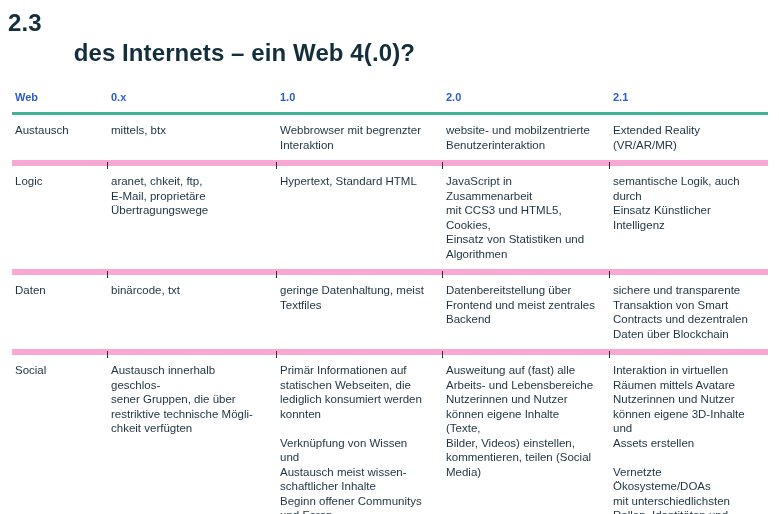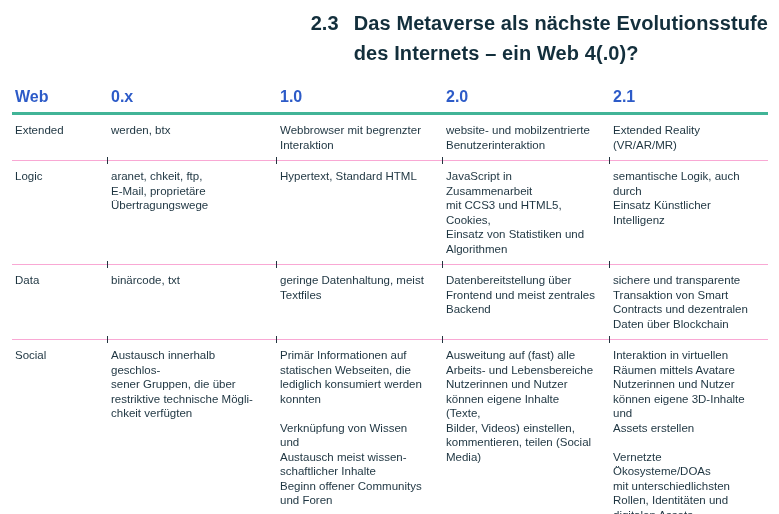--- a/index.html
+++ b/index.html
@@ -9,74 +9,73 @@
     color:#1d3440;
   }
   .page{
     box-sizing:border-box;
     width:779px;height:514px;
     padding:8px 11px 0 8px;
     position:relative;
   }
   .doc-title{
     display:flex;
-    gap:15px;
-    font-size:20px;
+    gap:32px;
+    font-size:24px;
     font-weight:bold;
     line-height:30px;
     color:#132f3c;
     letter-spacing:0.1px;
     margin:0 0 22px 0;
-    justify-content:flex-end;
   }
   table.evo{
     border-collapse:collapse;
     table-layout:fixed;
     width:756px;
     margin-left:4px;
   }
   thead th{
     text-align:left;
     vertical-align:bottom;
-    font-size:16px;
+    font-size:11px;
     font-weight:bold;
     color:#2d5bc8;
     padding:0 0 8px 3px;
     border-bottom:3px solid #41b497;
     line-height:14px;
   }
   tbody td{
     position:relative;
     vertical-align:top;
     font-size:11.5px;
     line-height:14.5px;
     padding:8px 14px 8px 3px;
     white-space:pre-line;
     color:#1d3440;
   }
   tbody td.rowlabel{padding-right:4px;}
-  tbody tr + tr td{border-top:1px solid #f9a8d4;}
+  tbody tr + tr td{border-top:6px solid #f9a8d4;}
   tbody tr.last td{border-bottom:1px solid #23343f;}
   
   tbody tr + tr td + td::before{
     content:"";position:absolute;left:-1px;top:-4px;width:1px;height:7px;background:#23343f;
   }
   tbody tr.last td + td::after{
     content:"";position:absolute;left:-1px;bottom:-4px;width:1px;height:7px;background:#23343f;
   }
 </style>
 </head>
 <body>
 
 <div class="page">
 
   <div class="doc-title">
     <span class="sec-num">2.3</span>
     <span class="sec-text">
-      <span>Das Metaverse als nächste Evolutionsstufe</span><br>
+      <br>
       <span>des Internets – ein Web 4(.0)?</span>
     </span>
   </div>
 
   <table class="evo">
     <colgroup>
       <col style="width:96px">
       <col style="width:169px">
       <col style="width:166px">
       <col style="width:167px">
@@ -86,43 +85,43 @@
       <tr>
         <th>Web</th>
         <th>0.x</th>
         <th>1.0</th>
         <th>2.0</th>
         <th>2.1</th>
       </tr>
     </thead>
     <tbody>
       <tr>
-        <td class="rowlabel">Extended</td>
-        <td>werden, btx</td>
+        <td class="rowlabel">Austausch</td>
+        <td>mittels, btx</td>
         <td>Webbrowser mit begrenzter
 Interaktion</td>
         <td>website- und mobilzentrierte
 Benutzerinteraktion</td>
         <td>Extended Reality (VR/AR/MR)</td>
       </tr>
       <tr>
         <td class="rowlabel">Logic</td>
         <td>aranet, chkeit, ftp,
 E-Mail, proprietäre
 Übertragungswege</td>
         <td>Hypertext, Standard HTML</td>
         <td>JavaScript in Zusammenarbeit
 mit CCS3 und HTML5, Cookies,
 Einsatz von Statistiken und
 Algorithmen</td>
         <td>semantische Logik, auch durch
 Einsatz Künstlicher Intelligenz</td>
       </tr>
       <tr>
-        <td class="rowlabel">Data</td>
+        <td class="rowlabel">Daten</td>
         <td>binärcode, txt</td>
         <td>geringe Datenhaltung, meist
 Textfiles</td>
         <td>Datenbereitstellung über
 Frontend und meist zentrales
 Backend</td>
         <td>sichere und transparente
 Transaktion von Smart
 Contracts und dezentralen
 Daten über Blockchain</td>

